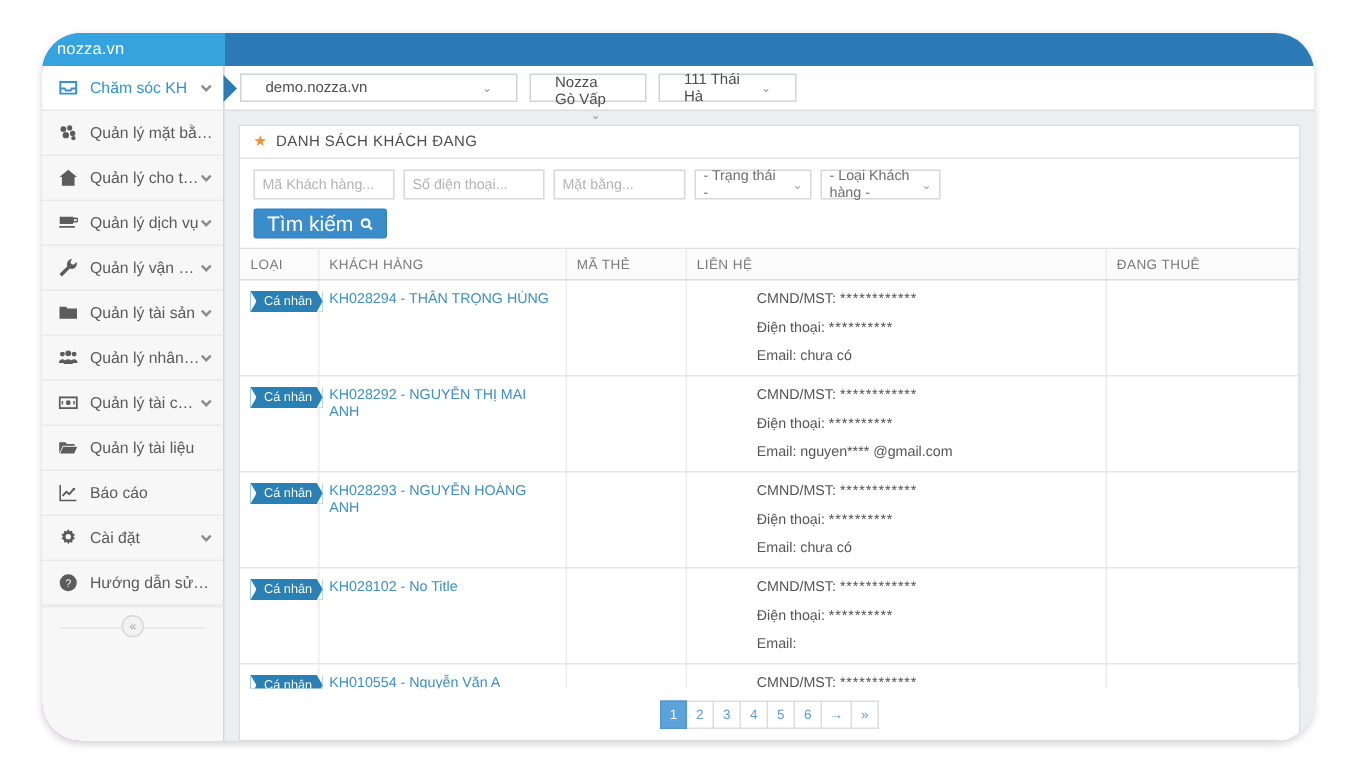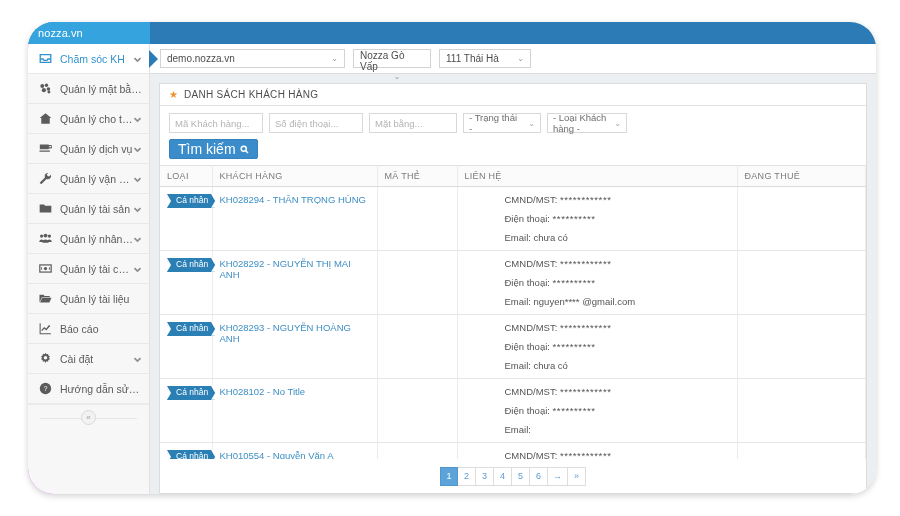--- a/index.html
+++ b/index.html
@@ -153,21 +153,21 @@
     padding: 0 10px;
     flex: 0 0 auto;
   }
   .ctx-select {
     height: 19px;
     border: 1px solid #d3d3d3;
     background: #ffffff;
     font-size: 10px;
     color: #4d4d4d;
     display: flex; align-items: center;
-    padding: 0 6px;
+    padding: 0 16px;
     position: relative;
   }
   .ctx-select .sv { flex: 1 1 auto; }
   .ctx-select .sc { margin-left: 10px; color: #9a9a9a; font-size: 8px; }
   .ctx-domain { width: 185px; }
   .ctx-branch { width: 78px; flex-direction: column; }
   .ctx-addr   { width: 92px; }
 
   .content-pad { flex: 1 1 auto; padding: 9px 9px 0 9px; min-height: 0; display: flex; }
 
@@ -500,21 +500,21 @@
             <span class="sv">111 Thái Hà</span>
             <span class="sc">⌄</span>
           </div>
         </div>
 
         <div class="content-pad">
           <div class="panel">
 
             <div class="panel-head">
               <span class="star">★</span>
-              <span class="panel-title">DANH SÁCH KHÁCH HÀNG</span>
+              <span class="panel-title">DANH SÁCH KHÁCH ĐANG</span>
             </div>
 
             <div class="filters">
               <div class="filter-row">
                 <input class="f-input ma" type="text" placeholder="Mã Khách hàng..." style="">
                 <input class="f-input sdt" type="text" placeholder="Số điện thoại..." style="">
                 <input class="f-input mb" type="text" placeholder="Mặt bằng..." style="">
                 <div class="f-select tt">
                   <span class="sv">- Trạng thái -</span>
                   <span class="sc">⌄</span>

